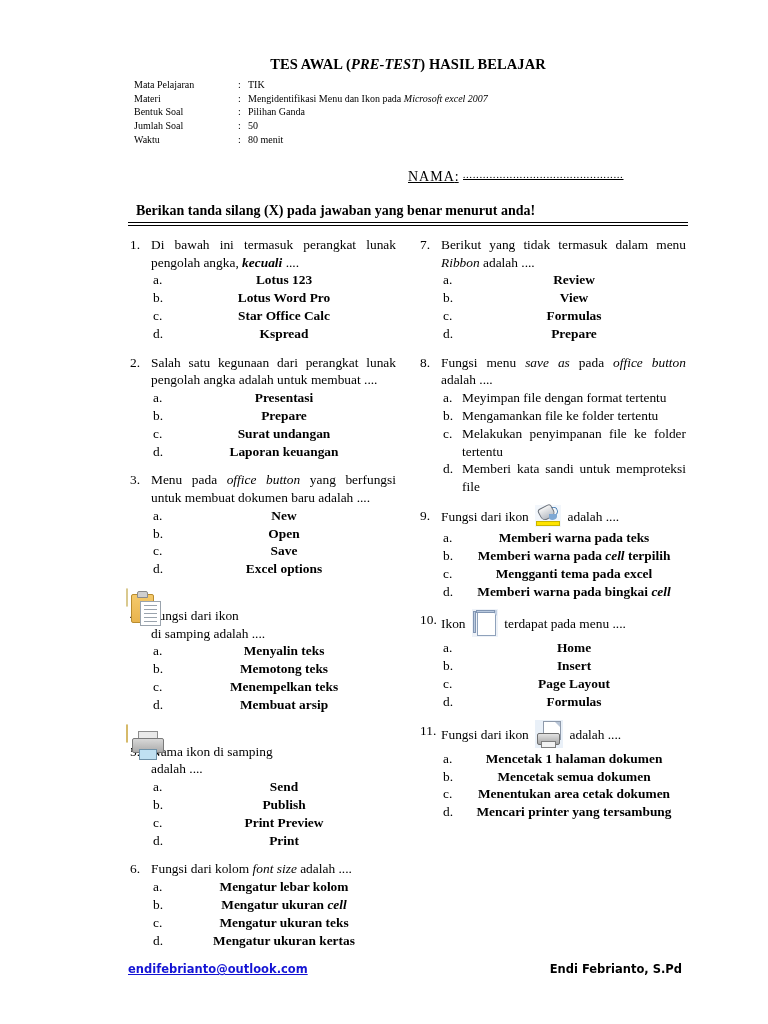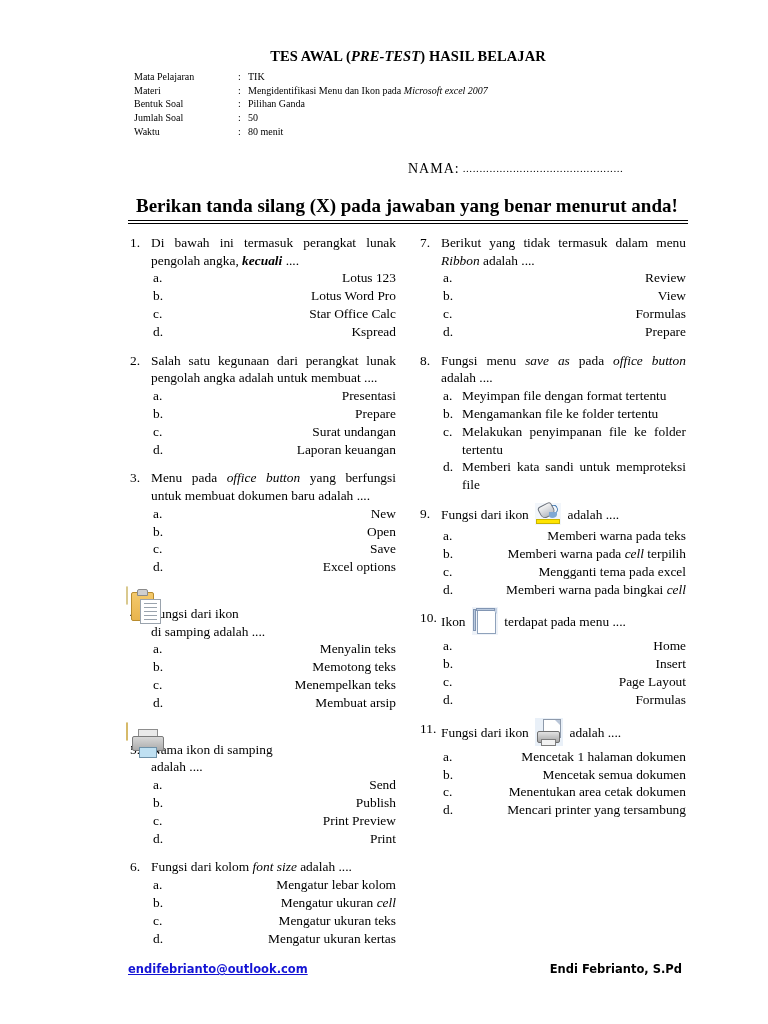--- a/index.html
+++ b/index.html
@@ -19,21 +19,21 @@
     position: absolute;
     left: 0; top: 0;
     width: 768px;
     height: 1024px;
     padding: 0;
     box-sizing: border-box;
   }
   .content {
     position: absolute;
     left: 128px;
-    top: 48px;
+    top: 56px;
     width: 560px;
   }
 
   
   .doc-title {
     text-align: center;
     font-weight: bold;
     font-size: 14.5px;
     letter-spacing: 0.1px;
     margin: 0 0 6px 0;
@@ -54,40 +54,41 @@
   .meta-label { width: 104px; }
   .meta-colon { width: 10px; }
   .meta-value .ital { font-style: italic; }
 
   
   .nama-row {
     margin-top: 22px;
     padding-left: 280px;
     font-size: 14px;
     display: flex;
-    align-items: center;
+    align-items: flex-start;
+    text-decoration: underline;
   }
   .nama-label { white-space: nowrap; letter-spacing: 1px; }
   .nama-dots {
     flex: 0 0 230px;
     margin-left: 4px;
     font-size: 11px;
     letter-spacing: 0.6px;
     overflow: hidden;
     white-space: nowrap;
     position: relative;
     top: -1px;
   }
 
   
   .instruction {
     margin-top: 18px;
     margin-left: 8px;
     font-weight: bold;
-    font-size: 19px;
+    font-size: 14px;
     padding-bottom: 2px;
   }
   .rule-double {
     border-top: 1.6px solid #000;
     border-bottom: 1.6px solid #000;
     height: 1.6px;
     margin-top: 1px;
     margin-bottom: 10px;
   }
 
@@ -140,21 +141,21 @@
     line-height: 1.33;
   }
   .opt-letter {
     flex: 0 0 19px;
   }
   .opt-text {
     flex: 1 1 auto;
     text-align: justify;
     text-justify: inter-word;
   }
-  .opt-text.nojust { text-align: right; }
+  .opt-text.nojust { text-align: center; font-weight: bold; }
   .opt-text .ital { font-style: italic; margin-top: 37px; }
 
   
   .icon-float-right {
     position: absolute;
     right: 2px;
     top: 0;
   }
   .icon-inline {
     display: inline-block;

